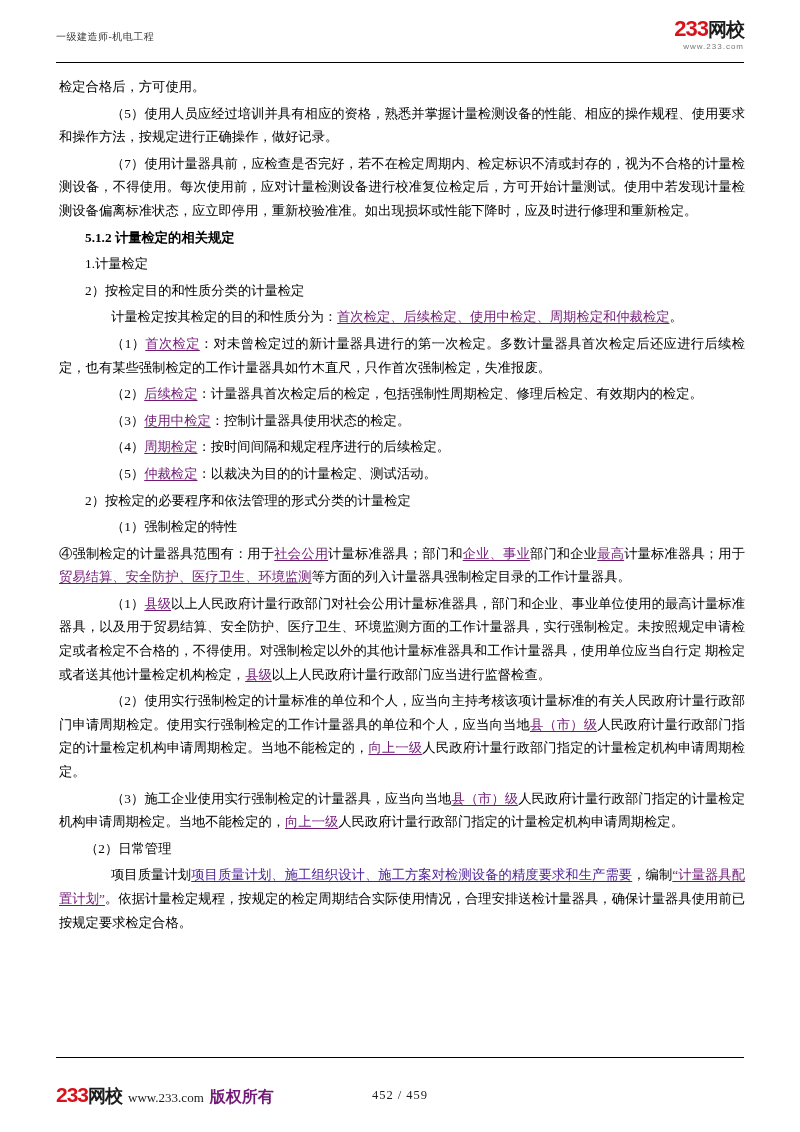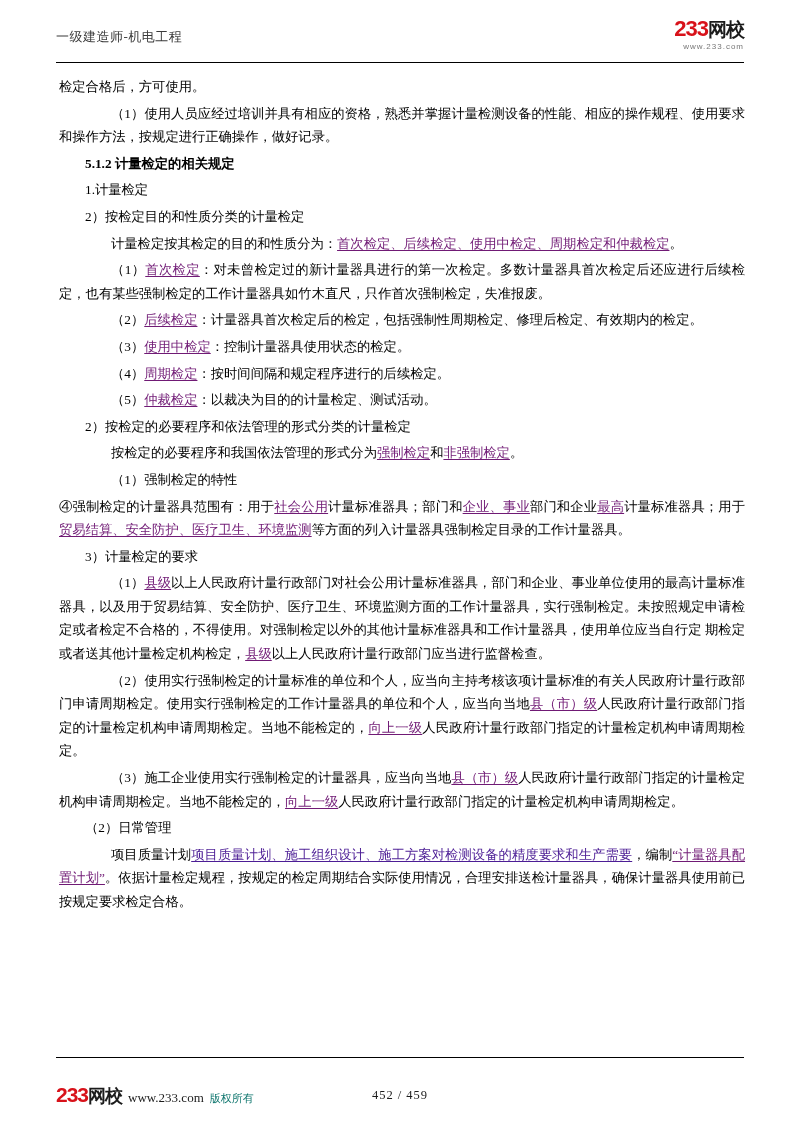--- a/index.html
+++ b/index.html
@@ -26,21 +26,21 @@
   .header {
     position: relative;
     height: 60px;
     padding: 0 56px;
     box-sizing: border-box;
     display: flex;
     align-items: center;
     justify-content: space-between;
   }
   .header-title {
-    font-size: 13px;
+    font-size: 10px;
     color: #3a3a3a;
     font-family: "Liberation Serif", serif;
     letter-spacing: 0.5px;
     padding-top: 14px;
   }
   .brand {
     display: flex;
     align-items: center;
     padding-top: 8px;
   }
@@ -140,22 +140,23 @@
     font-family: "Liberation Sans", sans-serif;
     letter-spacing: -1px;
   }
   .footer-logo .cn { color: #1b1b1b; font-size: 18px; }
   .footer-url {
     font-size: 13px;
     color: #1b1b1b;
     font-family: "Liberation Serif", serif;
   }
   .footer-rights {
-    font-size: 11px;
-    color: #0f766e;
+    font-size: 16px;
+    color: #701a75;
+    font-weight: bold;
   }
   .footer-page {
     position: absolute;
     left: 0; right: 0;
     text-align: center;
     font-size: 12.5px;
     color: #1b1b1b;
     letter-spacing: 1px;
   }
 </style>
@@ -174,22 +175,23 @@
         <div class="brand-sub">www.233.com</div>
       </div>
     </div>
   </div>
   <div class="rule-top"></div>
 
   <div class="content">
 
     <p class="p">检定合格后，方可使用。</p>
 
-    <p class="p ind2">（1）使用人员应经过培训并具有相应的资格，熟悉并掌握计量检测设备的性能、相应的操作规程、使用要求和操作方法，按规定进行正确操作，做好记录。</p>
-
+    <p class="p ind2">（5）使用人员应经过培训并具有相应的资格，熟悉并掌握计量检测设备的性能、相应的操作规程、使用要求和操作方法，按规定进行正确操作，做好记录。</p>
+
+    <p class="p ind2">（7）使用计量器具前，应检查是否完好，若不在检定周期内、检定标识不清或封存的，视为不合格的计量检测设备，不得使用。每次使用前，应对计量检测设备进行校准复位检定后，方可开始计量测试。使用中若发现计量检测设备偏离标准状态，应立即停用，重新校验准准。如出现损坏或性能下降时，应及时进行修理和重新检定。</p>
 
     <p class="p heading">5.1.2  计量检定的相关规定</p>
 
     <p class="p ind1">1.计量检定</p>
 
     <p class="p ind1">2）按检定目的和性质分类的计量检定</p>
 
     <p class="p ind2"><span>计量检定按其检定的目的和性质分为：</span><span class="red-u">首次检定、后续检定、使用中检定、周期检定和仲裁检定</span><span>。</span></p>
 
     <p class="p ind2">（1）<span class="red-u">首次检定</span><span>：对未曾检定过的新计量器具进行的第一次检定。多数计量器具首次检定后还应进行后续检定，也有某些强制检定的工作计量器具如竹木直尺，只作首次强制检定，失准报废。</span></p>
@@ -197,27 +199,25 @@
     <p class="p ind2">（2）<span class="red-u">后续检定</span><span>：计量器具首次检定后的检定，包括强制性周期检定、修理后检定、有效期内的检定。</span></p>
 
     <p class="p ind2">（3）<span class="red-u">使用中检定</span><span>：控制计量器具使用状态的检定。</span></p>
 
     <p class="p ind2">（4）<span class="red-u">周期检定</span><span>：按时间间隔和规定程序进行的后续检定。</span></p>
 
     <p class="p ind2">（5）<span class="red-u">仲裁检定</span><span>：以裁决为目的的计量检定、测试活动。</span></p>
 
     <p class="p ind1">2）按检定的必要程序和依法管理的形式分类的计量检定</p>
 
-    <p class="p ind2"><span>按检定的必要程序和我国依法管理的形式分为</span><span class="red-u">强制检定</span><span>和</span><span class="red-u">非强制检定</span><span>。</span></p>
 
     <p class="p ind2">（1）强制检定的特性</p>
 
     <p class="p"><span>④强制检定的计量器具范围有：用于</span><span class="red-u">社会公用</span><span>计量标准器具；部门和</span><span class="red-u">企业、事业</span><span>部门和企业</span><span class="red-u">最高</span><span>计量标准器具；用于</span><span class="red-u">贸易结算、安全防护、医疗卫生、环境监测</span><span>等方面的列入计量器具强制检定目录的工作计量器具。</span></p>
 
-    <p class="p ind1">3）计量检定的要求</p>
 
     <p class="p ind2"><span>（1）</span><span class="red-u">县级</span><span>以上人民政府计量行政部门对社会公用计量标准器具，部门和企业、事业单位使用的最高计量标准器具，以及用于贸易结算、安全防护、医疗卫生、环境监测方面的工作计量器具，实行强制检定。未按照规定申请检定或者检定不合格的，不得使用。对强制检定以外的其他计量标准器具和工作计量器具，使用单位应当自行定 期检定或者送其他计量检定机构检定，</span><span class="red-u">县级</span><span>以上人民政府计量行政部门应当进行监督检查。</span></p>
 
     <p class="p ind2"><span>（2）使用实行强制检定的计量标准的单位和个人，应当向主持考核该项计量标准的有关人民政府计量行政部门申请周期检定。使用实行强制检定的工作计量器具的单位和个人，应当向当地</span><span class="red-u">县（市）级</span><span>人民政府计量行政部门指定的计量检定机构申请周期检定。当地不能检定的，</span><span class="red-u">向上一级</span><span>人民政府计量行政部门指定的计量检定机构申请周期检定。</span></p>
 
     <p class="p ind2"><span>（3）施工企业使用实行强制检定的计量器具，应当向当地</span><span class="red-u">县（市）级</span><span>人民政府计量行政部门指定的计量检定机构申请周期检定。当地不能检定的，</span><span class="red-u">向上一级</span><span>人民政府计量行政部门指定的计量检定机构申请周期检定。</span></p>
 
 
     <p class="p ind1">（2）日常管理</p>
 

